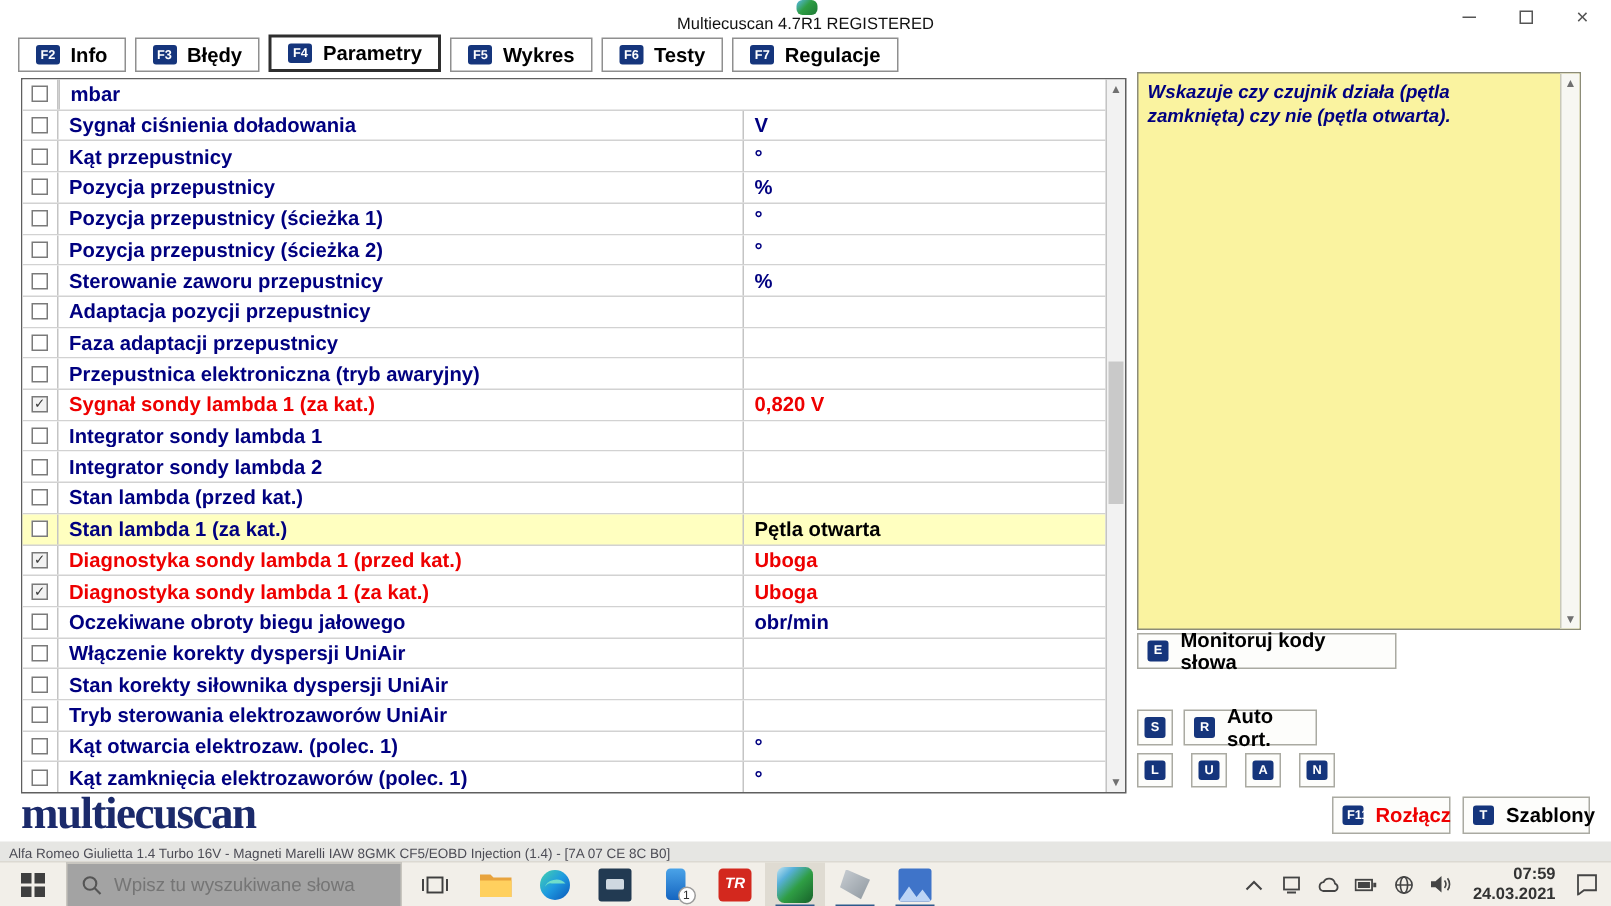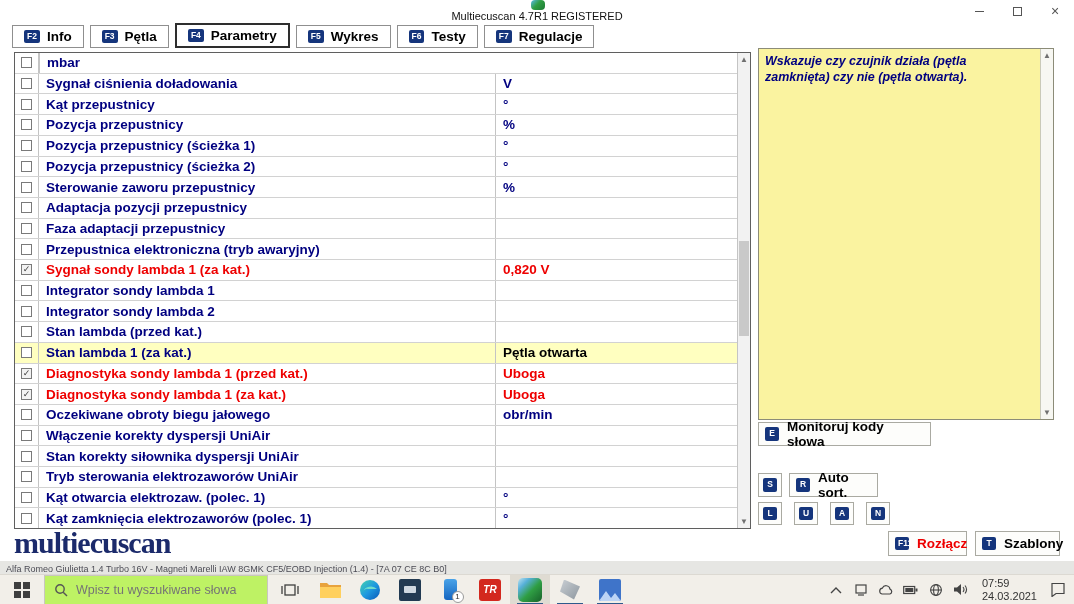--- a/index.html
+++ b/index.html
@@ -82,21 +82,21 @@
 
   
   .statusbar { position:absolute; left:0; top:561px; width:1074px; height:13px;
     background:#e6e6e3; display:flex; align-items:flex-end; }
   .status-text { font-size:9px; color:#4c4c55; padding-left:6px; white-space:nowrap; }
 
   
   .taskbar { position:absolute; left:0; top:574px; width:1074px; height:30px;
     background:#f2efe9; border-top:1px solid #dcd9d2; display:flex; align-items:center; }
   .tb-start { width:44px; height:30px; display:flex; align-items:center; justify-content:center; }
-  .tb-search { width:224px; height:30px; background:#bef264; border:1px solid #c9c6bf;
+  .tb-search { width:224px; height:30px; background:#a3a3a3; border:1px solid #c9c6bf;
     display:flex; align-items:center; gap:8px; padding:0 9px; }
   .tb-search input { border:none; outline:none; font-size:12.5px; color:#444; width:180px;
     font-family:"Liberation Sans", sans-serif; background:transparent; }
   .tb-apps { display:flex; align-items:center; margin-left:2px; }
   .tb-app { width:40px; height:30px; display:flex; align-items:center; justify-content:center; position:relative; }
   .tb-app.open::after { content:""; position:absolute; left:7px; right:7px; bottom:0; height:2px; background:#2d5a8c; }
   .tb-app.active { background:#dfdbd2; }
   .folder-svg, .i22 { display:block; }
   .rd-icon { width:22px; height:22px; background:#223a52; border-radius:2px; display:flex;
     align-items:center; justify-content:center; }
@@ -109,21 +109,21 @@
     font-style:italic; font-weight:bold; font-size:10px; display:flex; align-items:center; justify-content:center; }
   .mes-icon { width:24px; height:24px; border-radius:5px;
     background:linear-gradient(135deg,#bfe3f2 0%,#57b0d8 25%,#2f9e44 55%,#17612a 100%); }
   .paint-icon { width:20px; height:20px; background:linear-gradient(135deg,#c9ced3,#8d969e);
     clip-path:polygon(20% 0,100% 35%,70% 100%,0 60%); }
   .photos-icon { width:22px; height:22px; background:#3f74c9; border-radius:2px; display:flex;
     align-items:flex-end; justify-content:center; overflow:hidden; }
 
   .tb-tray { margin-left:auto; display:flex; align-items:center; gap:9px; padding-right:8px; }
   .tray-ico { width:16px; height:16px; display:flex; align-items:center; justify-content:center; }
-  .tb-clock { font-size:11px; color:#333; line-height:13px; padding:0 4px; }
+  .tb-clock { text-align:right; font-size:11px; color:#333; line-height:13px; padding:0 4px;font-weight:bold; }
 </style>
 </head>
 <body>
 
 <div class="app">
 
   <div class="titlebar">
     <div class="app-icon"></div>
     <div class="title-text">Multiecuscan 4.7R1 REGISTERED</div>
     <div class="win-controls">
@@ -139,21 +139,21 @@
     </div>
   </div>
 
   <div class="tabbar">
       <div class="tab">
         <span class="kbadge">F2</span>
         <span class="tab-label">Info</span>
       </div>
       <div class="tab">
         <span class="kbadge">F3</span>
-        <span class="tab-label">Pętla</span>
+        <span class="tab-label">Błędy</span>
       </div>
       <div class="tab active">
         <span class="kbadge">F4</span>
         <span class="tab-label">Parametry</span>
       </div>
       <div class="tab">
         <span class="kbadge">F5</span>
         <span class="tab-label">Wykres</span>
       </div>
       <div class="tab">

